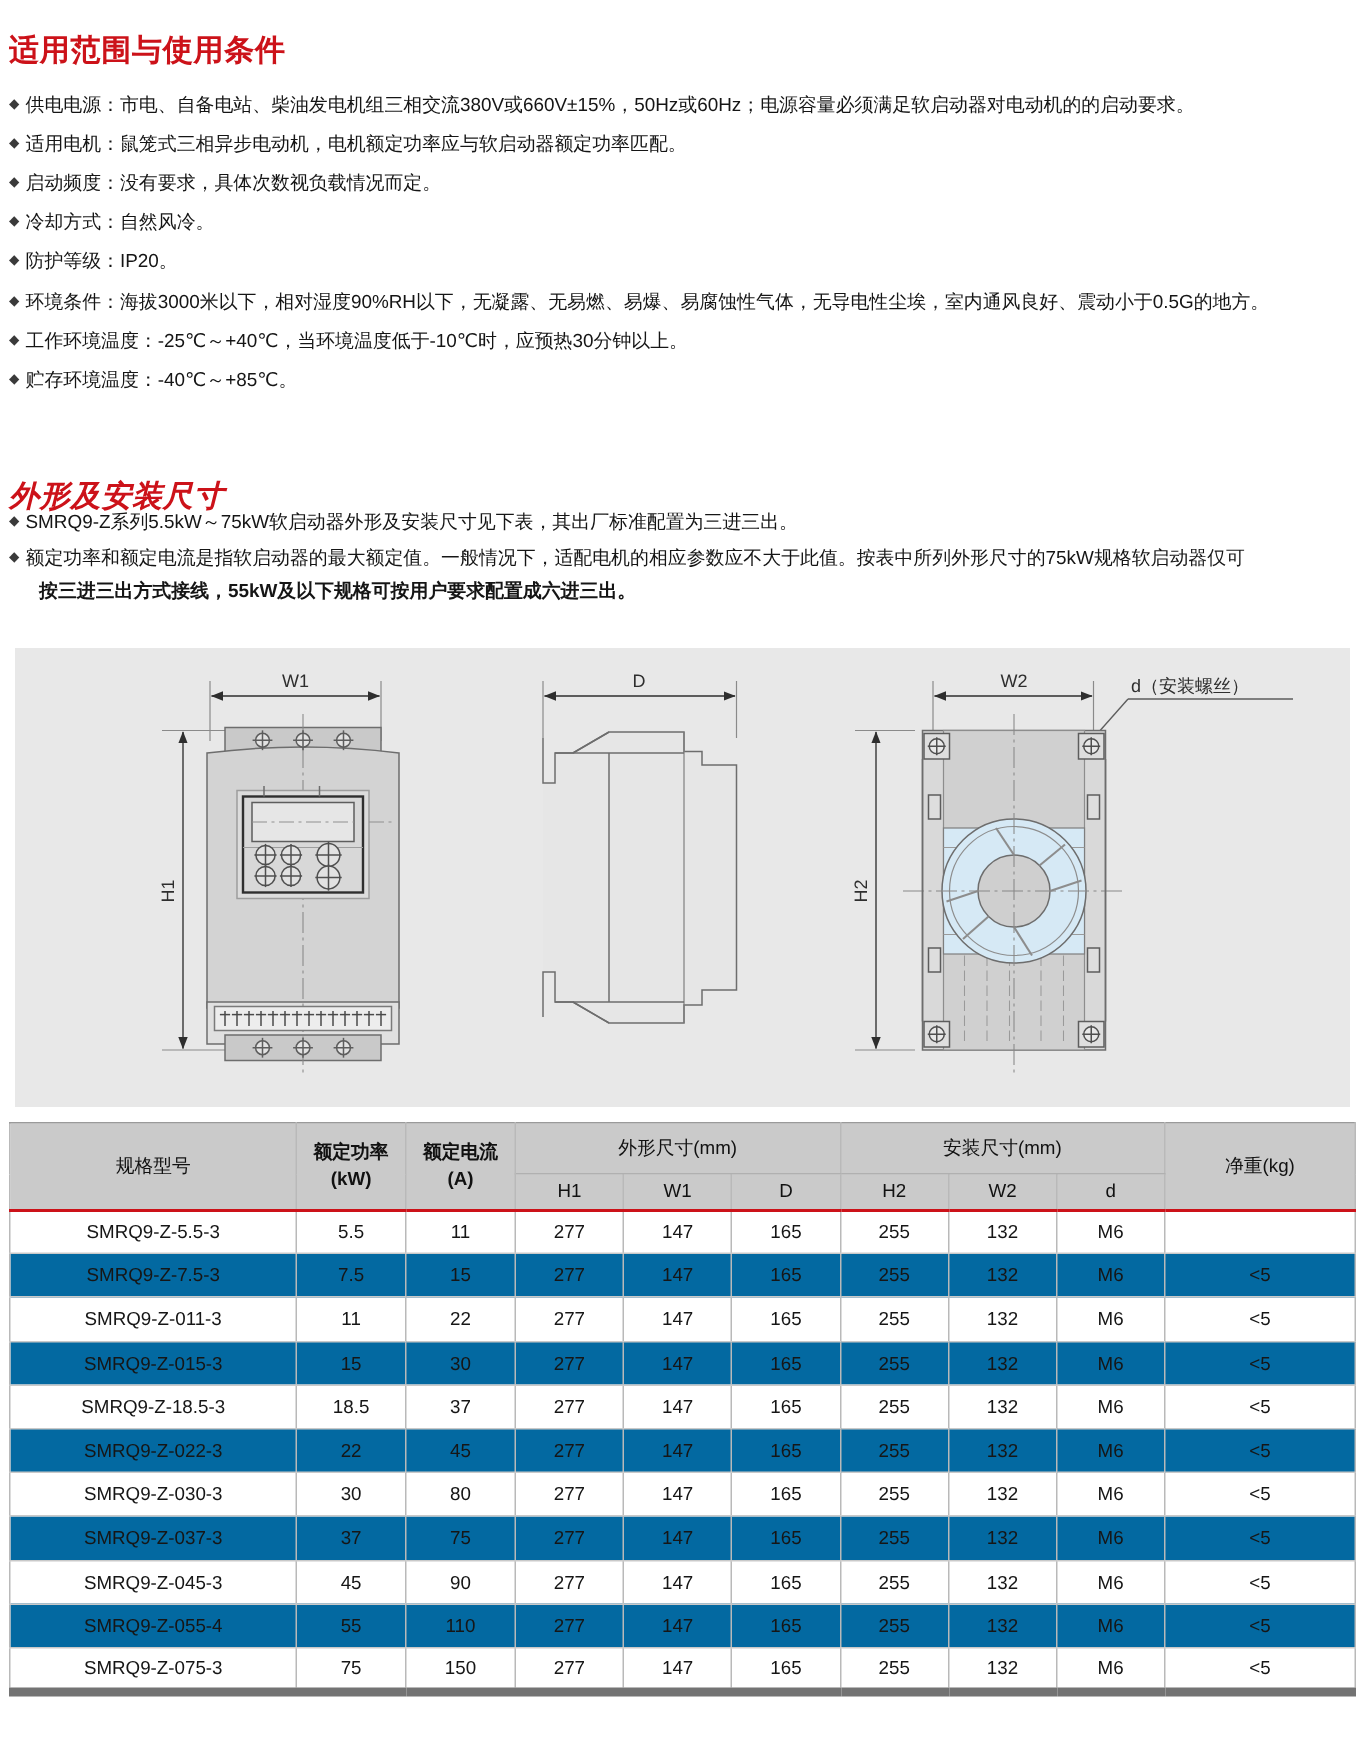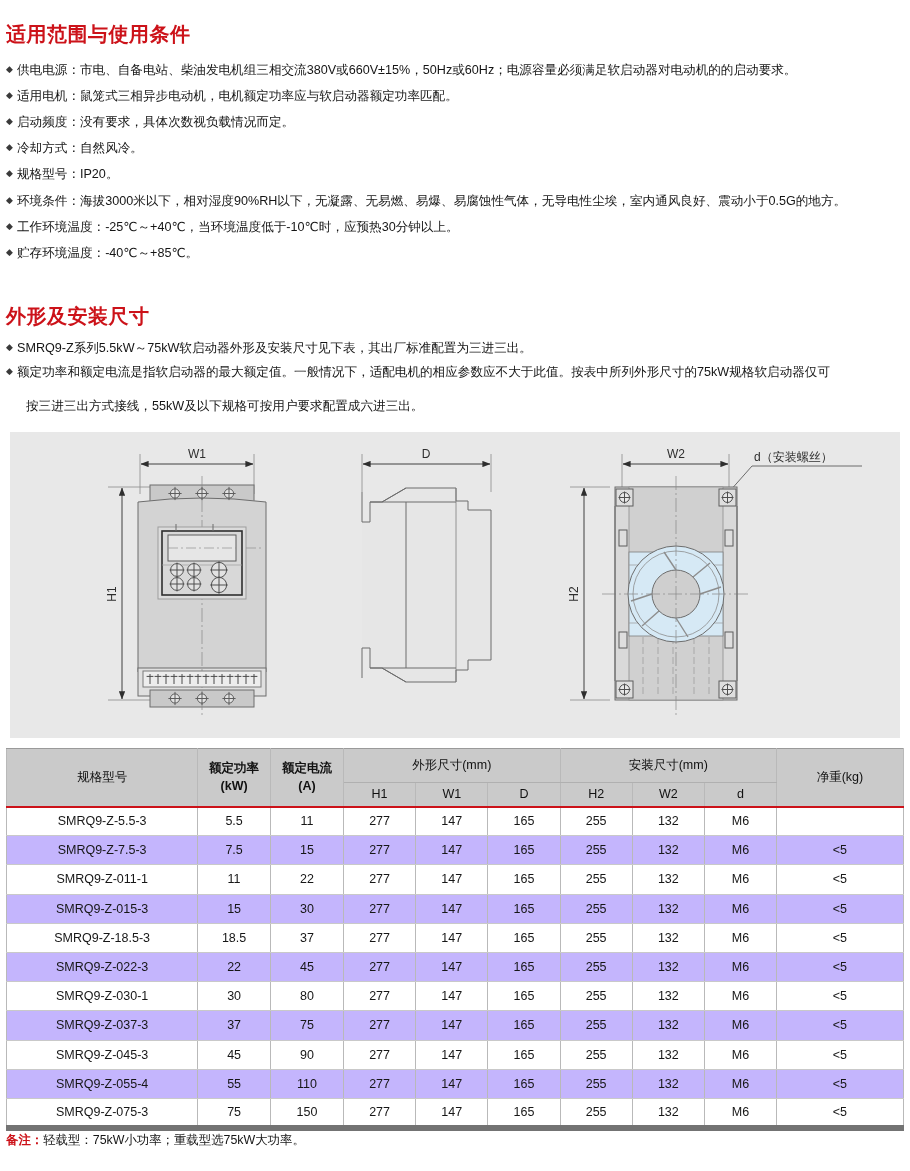--- a/index.html
+++ b/index.html
@@ -15,21 +15,21 @@
 
   
   .sec-title {
     color:#cc1219;
     font-weight:bold;
     font-size:20px;
     letter-spacing:.5px;
     line-height:1;
   }
   #heading-1 { position:absolute; left:6px; top:24px; }
-  #heading-2 { position:absolute; left:6px; top:306px; }
+  #heading-2 { position:absolute; left:6px; top:321px;font-style:italic; }
 
   
   .bullets { position:absolute; left:6px; width:900px; }
   #bullets-1 { top:62px; }
   #bullets-2 { top:340px; }
   .bullet-row {
     display:flex;
     align-items:flex-start;
     font-size:12.6px;
     line-height:1.32;
@@ -38,21 +38,21 @@
   }
   #bullets-2 .bullet-row { margin-bottom:7px; }
   .bullet-mark {
     flex:0 0 auto;
     width:11px;
     color:#3a3a3a;
     font-size:9px;
     line-height:1.7;
   }
   .bullet-text { flex:1 1 auto; }
-  .bullet-text .cont { display:block; padding-left:9px; margin-top:18px; }
+  .bullet-text .cont { display:block; padding-left:9px; margin-top:6px;font-weight:bold; }
 
   
   #drawing-panel {
     position:absolute;
     left:10px; top:432px;
     width:890px; height:306px;
     background:#e8e8e8;
   }
   #drawing-svg { display:block; width:890px; height:306px; }
 
@@ -84,21 +84,21 @@
   #spec-table thead tr:nth-child(2) th { height:24px; }
   #spec-table thead th.tall { height:58px; }
   .hdr-two { line-height:1.45;font-weight:bold; }
 
   #spec-table tbody tr { height:29.2px; }
   #spec-table tbody td {
     border-top:1px solid #c9c9c9;
     border-bottom:1px solid #c9c9c9;
     font-size:12.5px;
   }
-  #spec-table tbody tr.alt td { background:#c4b5fd; }
+  #spec-table tbody tr.alt td { background:#0369a1; }
   #spec-table tbody tr:first-child td { border-top:2.2px solid #cc1219; }
   #spec-table tbody tr:last-child td { border-bottom:6px solid #737373; }
   .col-model { width:202px;margin-top:48px; }
   .col-pw    { width:76px; }
   .col-cur   { width:77px; }
   .col-dim   { width:76px; }
   .col-net   { width:135px; }
 
   
   #footer-note {
@@ -130,21 +130,21 @@
       <div class="bullet-row">
         <span class="bullet-mark">◆</span>
         <span class="bullet-text">启动频度：没有要求，具体次数视负载情况而定。</span>
       </div>
       <div class="bullet-row">
         <span class="bullet-mark">◆</span>
         <span class="bullet-text">冷却方式：自然风冷。</span>
       </div>
       <div class="bullet-row">
         <span class="bullet-mark">◆</span>
-        <span class="bullet-text">规格型号：IP20。</span>
+        <span class="bullet-text">防护等级：IP20。</span>
       </div>
       <div class="bullet-row">
         <span class="bullet-mark">◆</span>
         <span class="bullet-text">环境条件：海拔3000米以下，相对湿度90%RH以下，无凝露、无易燃、易爆、易腐蚀性气体，无导电性尘埃，室内通风良好、震动小于0.5G的地方。</span>
       </div>
       <div class="bullet-row">
         <span class="bullet-mark">◆</span>
         <span class="bullet-text">工作环境温度：-25℃～+40℃，当环境温度低于-10℃时，应预热30分钟以上。</span>
       </div>
       <div class="bullet-row">
@@ -503,21 +503,21 @@
           <td class="col-cur">15</td>
           <td class="col-dim">277</td>
           <td class="col-dim">147</td>
           <td class="col-dim">165</td>
           <td class="col-dim">255</td>
           <td class="col-dim">132</td>
           <td class="col-dim">M6</td>
           <td class="col-net">&lt;5</td>
         </tr>
         <tr>
-          <td class="col-model">SMRQ9-Z-011-1</td>
+          <td class="col-model">SMRQ9-Z-011-3</td>
           <td class="col-pw">11</td>
           <td class="col-cur">22</td>
           <td class="col-dim">277</td>
           <td class="col-dim">147</td>
           <td class="col-dim">165</td>
           <td class="col-dim">255</td>
           <td class="col-dim">132</td>
           <td class="col-dim">M6</td>
           <td class="col-net">&lt;5</td>
         </tr>
@@ -551,21 +551,21 @@
           <td class="col-cur">45</td>
           <td class="col-dim">277</td>
           <td class="col-dim">147</td>
           <td class="col-dim">165</td>
           <td class="col-dim">255</td>
           <td class="col-dim">132</td>
           <td class="col-dim">M6</td>
           <td class="col-net">&lt;5</td>
         </tr>
         <tr>
-          <td class="col-model">SMRQ9-Z-030-1</td>
+          <td class="col-model">SMRQ9-Z-030-3</td>
           <td class="col-pw">30</td>
           <td class="col-cur">80</td>
           <td class="col-dim">277</td>
           <td class="col-dim">147</td>
           <td class="col-dim">165</td>
           <td class="col-dim">255</td>
           <td class="col-dim">132</td>
           <td class="col-dim">M6</td>
           <td class="col-net">&lt;5</td>
         </tr>
@@ -613,17 +613,14 @@
           <td class="col-dim">147</td>
           <td class="col-dim">165</td>
           <td class="col-dim">255</td>
           <td class="col-dim">132</td>
           <td class="col-dim">M6</td>
           <td class="col-net">&lt;5</td>
         </tr>
       </tbody>
   </table>
 
-  <div id="footer-note">
-    <span class="note-label">备注：</span><span>轻载型：75kW小功率；重载型选75kW大功率。</span>
-  </div>
 
 </div>
 
 </body></html>

